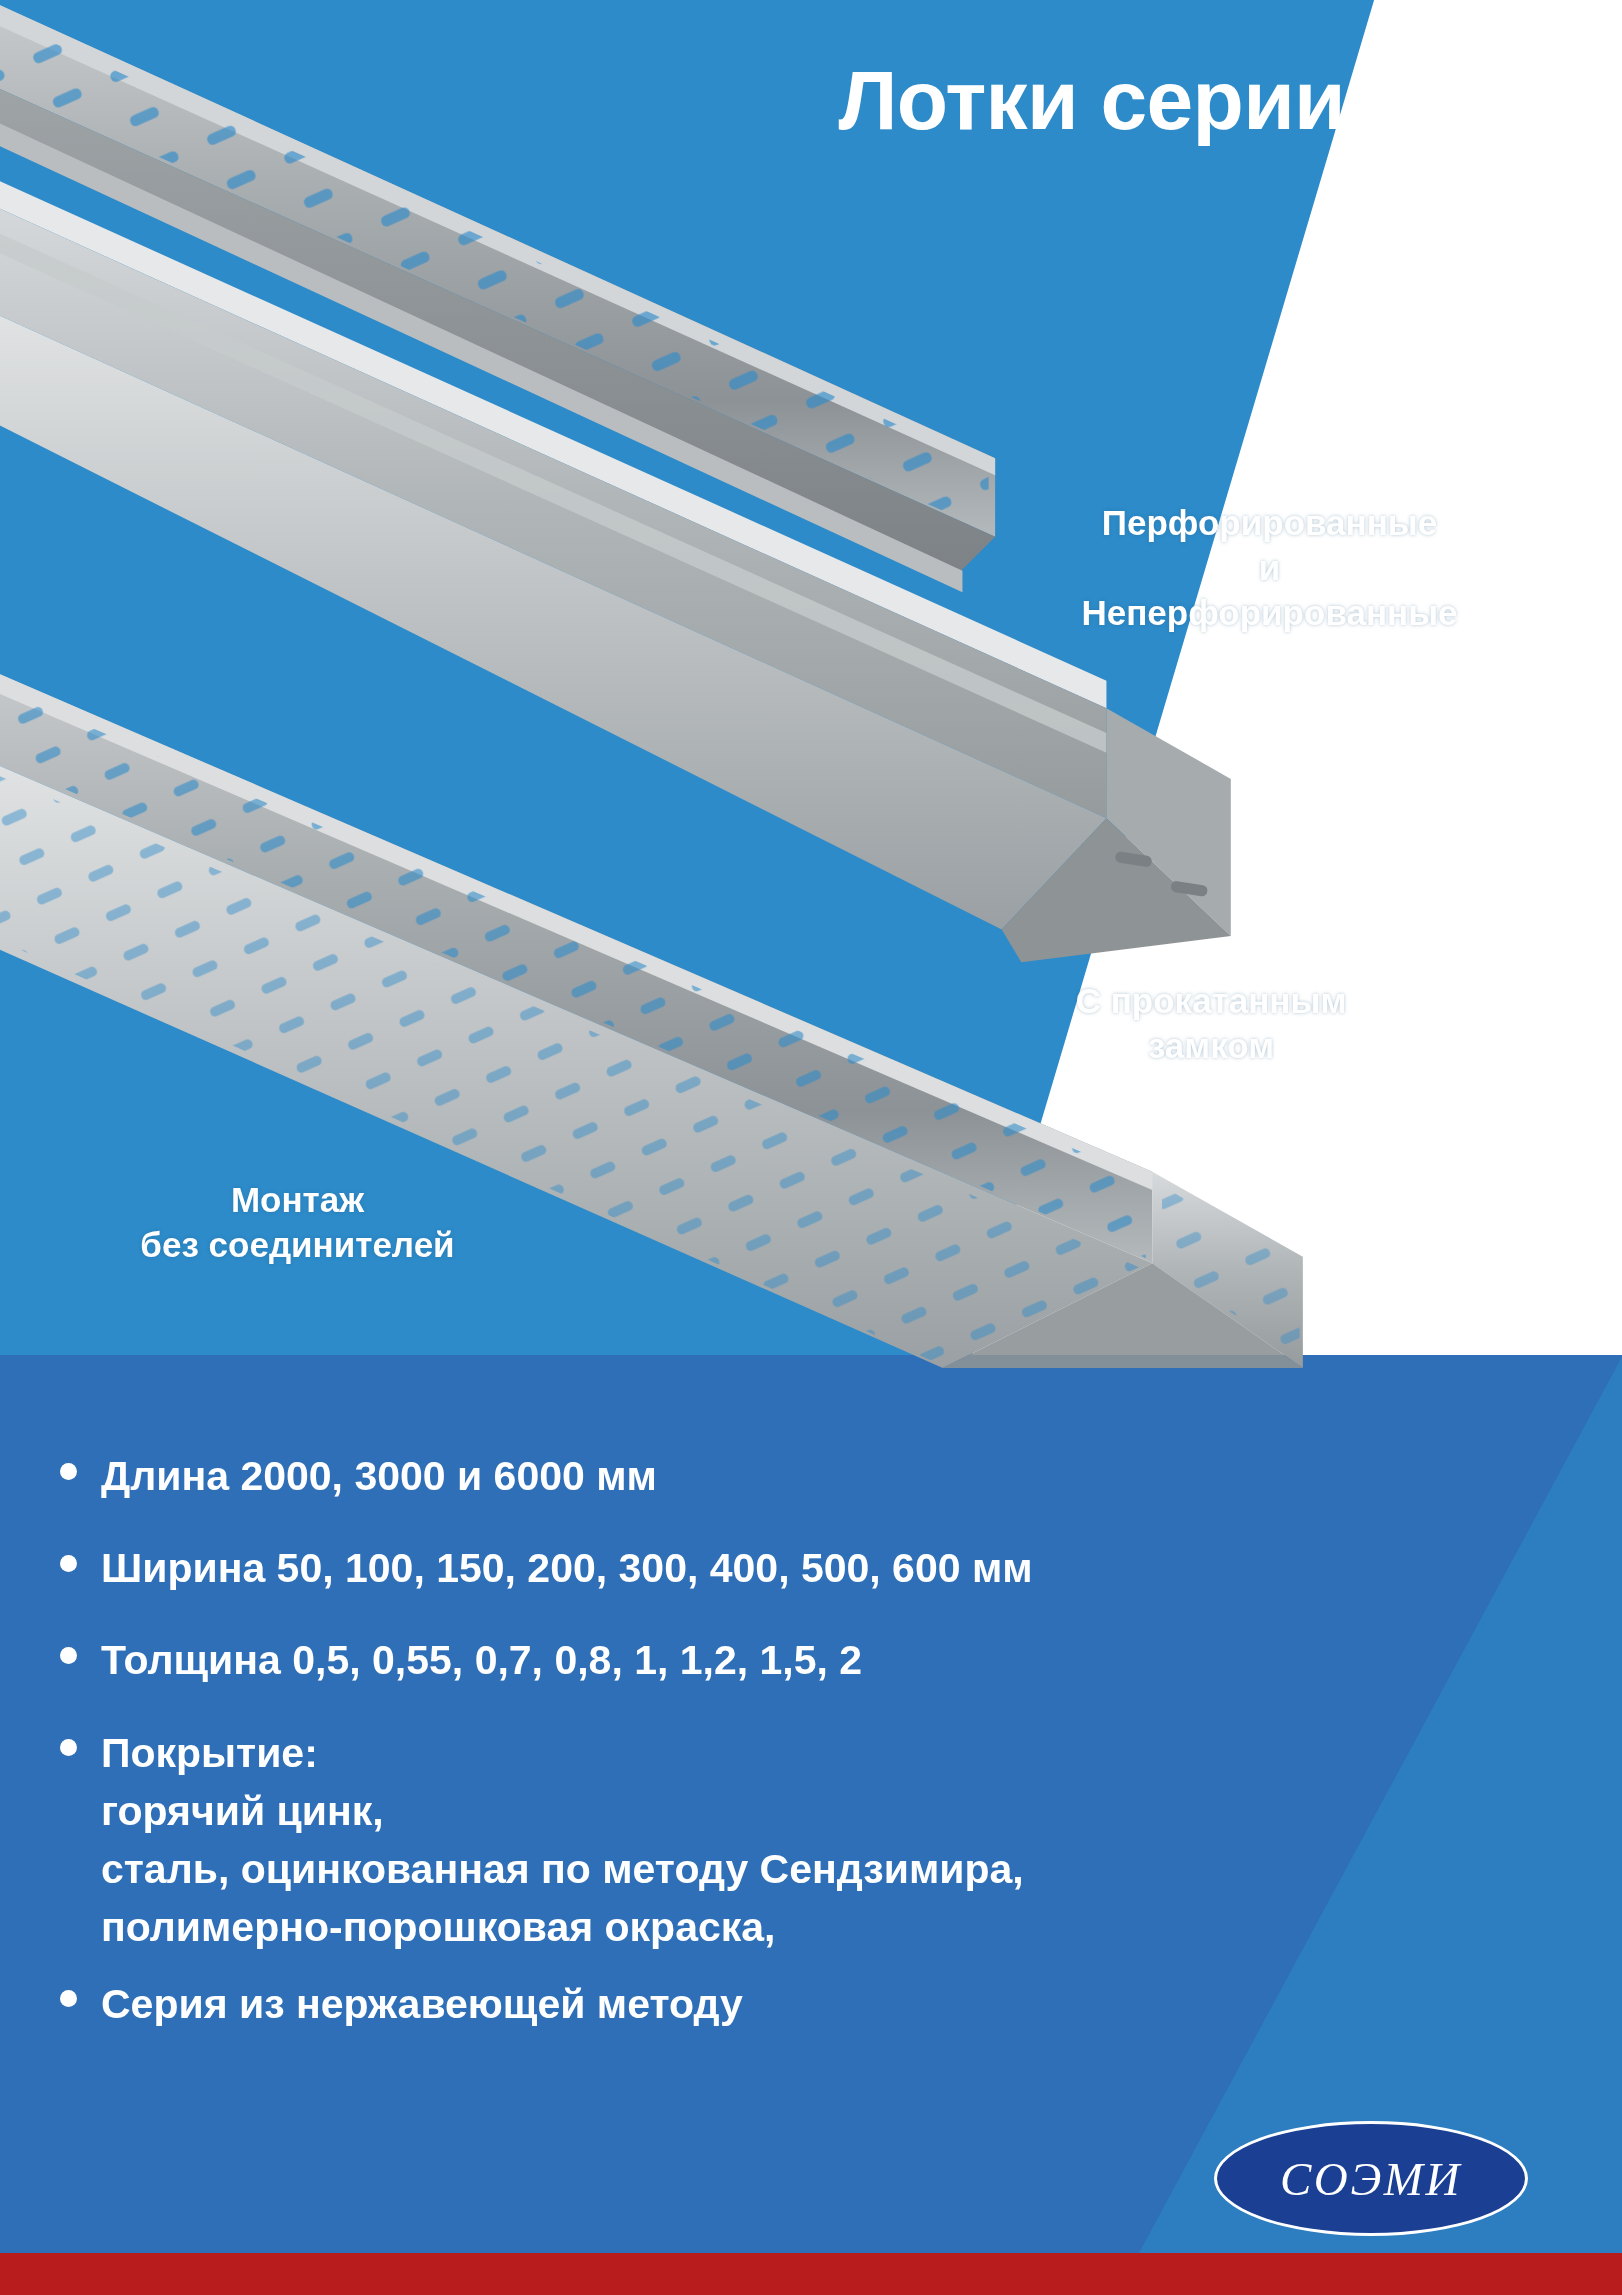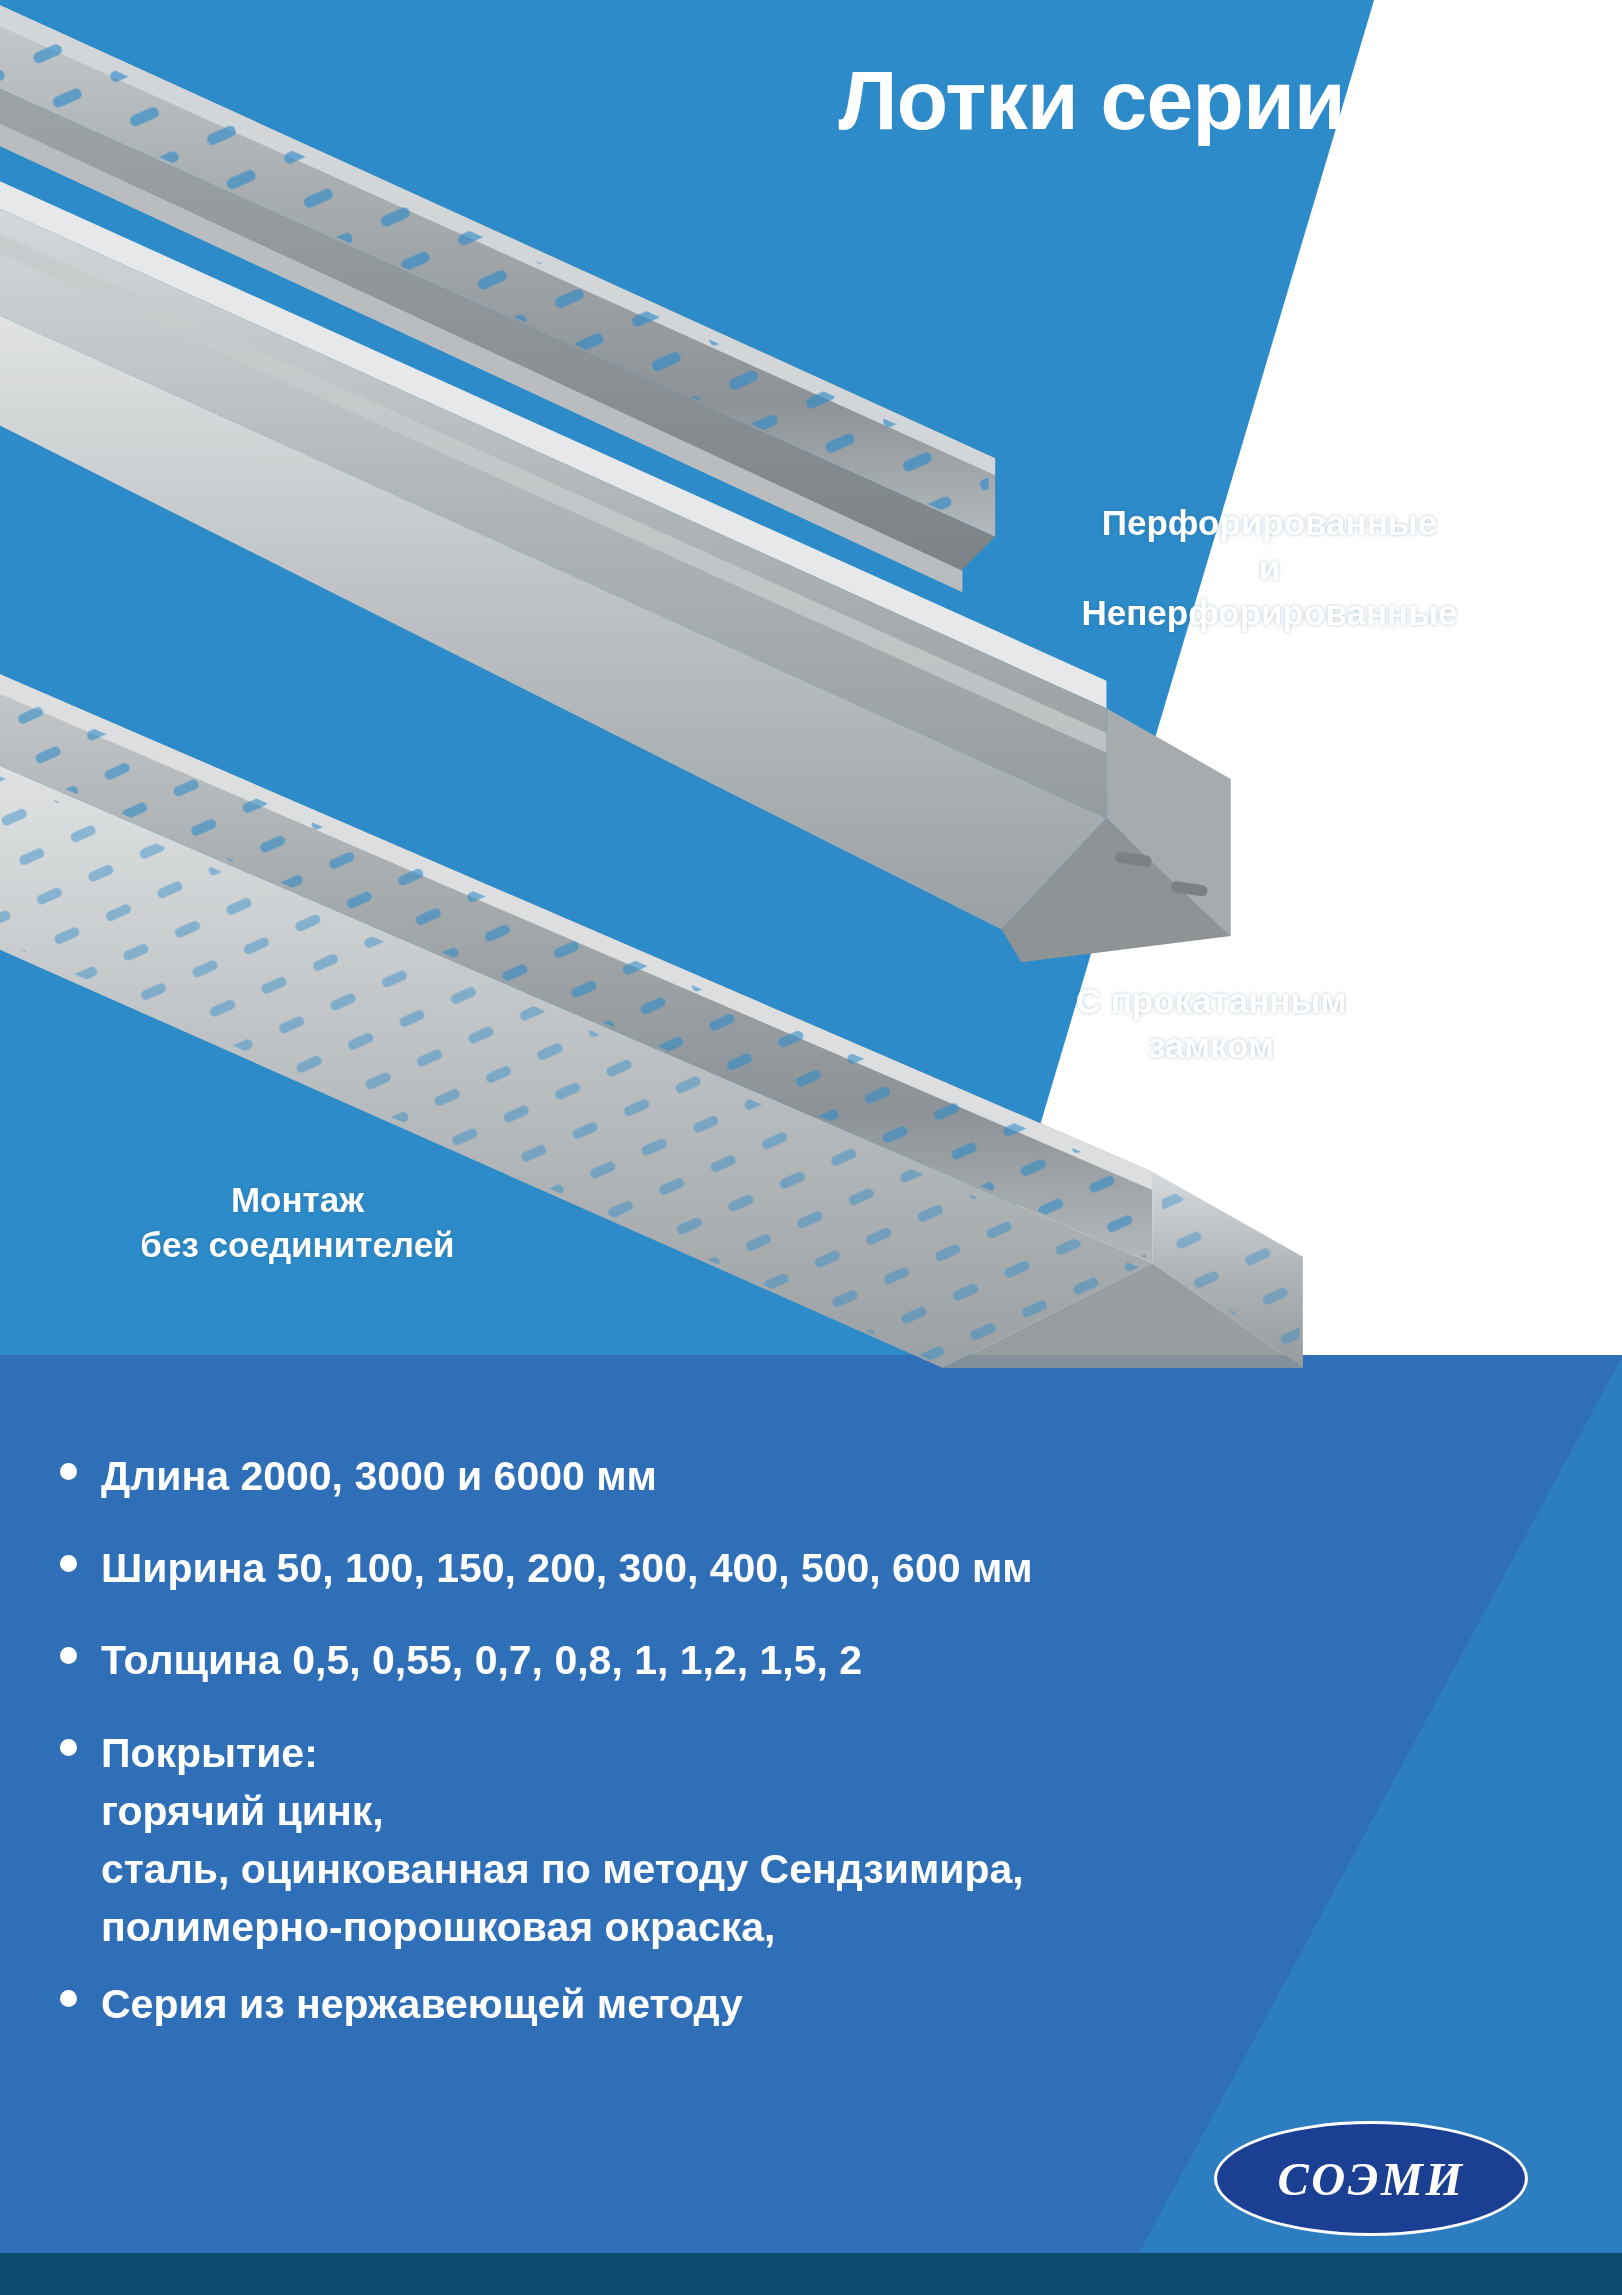--- a/index.html
+++ b/index.html
@@ -8,21 +8,21 @@
     background: #ffffff;
   }
   body {
     font-family: "Liberation Sans", sans-serif;
   }
   #page {
     position: relative;
     width: 1623px;
     height: 2295px;
     overflow: hidden;
-    background: #0c4a6e;
+    background: #b91c1c;
   }
 
   
   .top-section {
     position: absolute;
     left: 0;
     top: 0;
     width: 1623px;
     height: 1368px;
     overflow: hidden;
@@ -170,21 +170,21 @@
     left: 0;
     top: 0;
     width: 314px;
     height: 115px;
     display: flex;
     align-items: center;
     justify-content: center;
     color: #ffffff;
     font-family: "Liberation Serif", serif;
     font-style: italic;
-    font-weight: bold;
+    font-weight: normal;
     font-size: 47px;
     letter-spacing: 2.6px;
   }
 </style>
 </head>
 <body>
 
 <div id="page">
 
   <div class="top-section">

